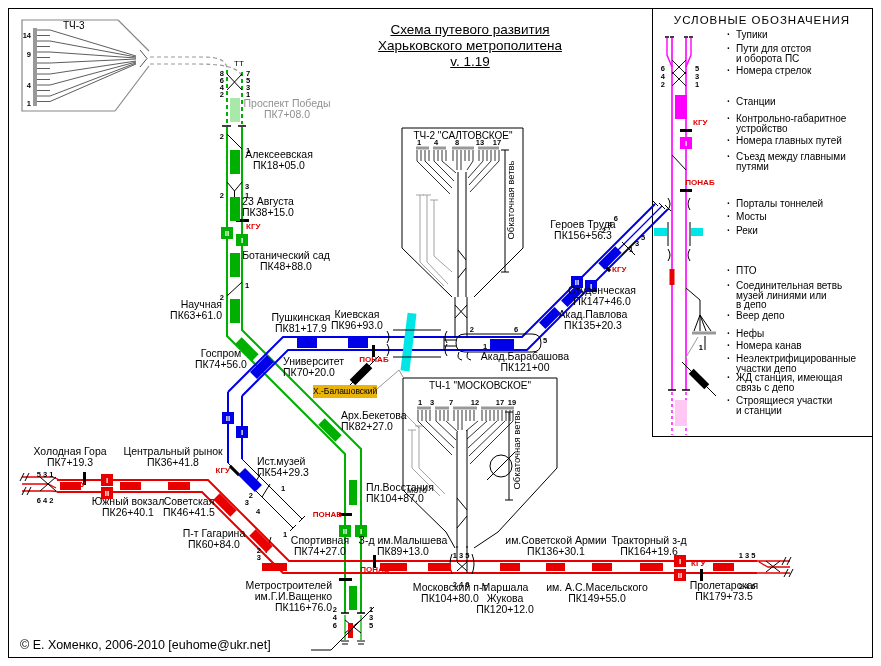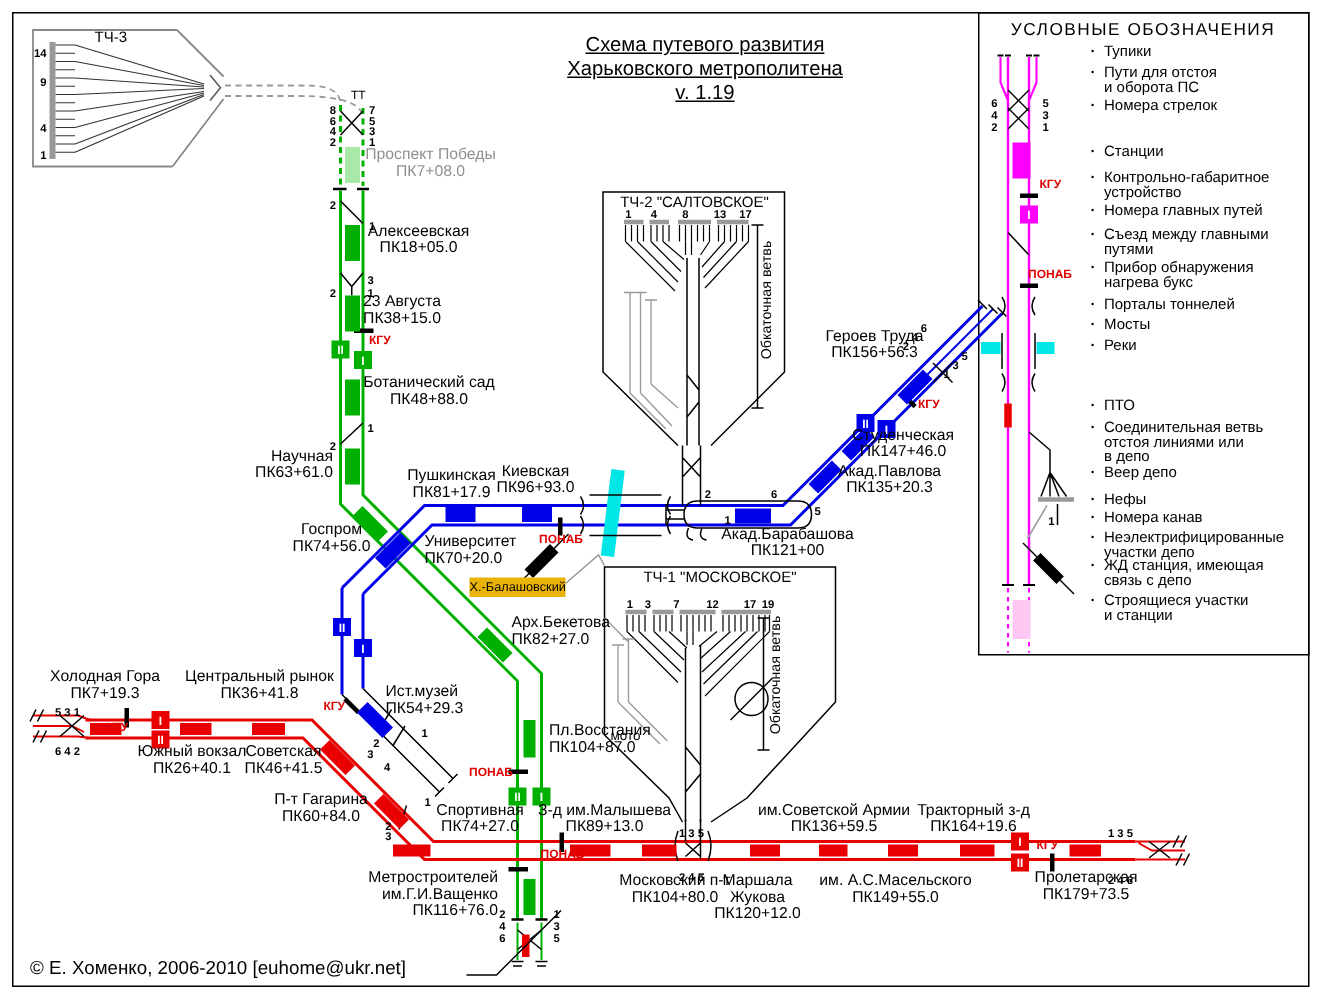--- a/index.html
+++ b/index.html
@@ -417,21 +417,21 @@
       <span>Московский п-т</span>
       <span>ПК104+80.0</span>
     </div>
 <div class="sl c" style="left:505px;top:582px">
       <span>Маршала</span>
       <span>Жукова</span>
       <span>ПК120+12.0</span>
     </div>
 <div class="sl c" style="left:556px;top:535px">
       <span>им.Советской Армии</span>
-      <span>ПК136+59.5</span>
+      <span>ПК136+30.1</span>
     </div>
 <div class="sl c" style="left:597px;top:582px">
       <span>им. А.С.Масельского</span>
       <span>ПК149+55.0</span>
     </div>
 <div class="sl c" style="left:649px;top:535px">
       <span>Тракторный з-д</span>
       <span>ПК164+19.6</span>
     </div>
 <div class="sl c" style="left:724px;top:580px">
@@ -468,39 +468,35 @@
       <div>Контрольно-габаритное</div>
       <div>устройство</div>
     </div>
 <div class="li" style="top:136px">
       <div>Номера главных путей</div>
     </div>
 <div class="li" style="top:152px">
       <div>Съезд между главными</div>
       <div>путями</div>
     </div>
-<div class="li" style="top:174px">
-      <div>Прибор обнаружения</div>
-      <div>нагрева букс</div>
-    </div>
 <div class="li" style="top:199px">
       <div>Порталы тоннелей</div>
     </div>
 <div class="li" style="top:212px">
       <div>Мосты</div>
     </div>
 <div class="li" style="top:226px">
       <div>Реки</div>
     </div>
 <div class="li" style="top:266px">
       <div>ПТО</div>
     </div>
 <div class="li" style="top:281px">
       <div>Соединительная ветвь</div>
-      <div>отстоя линиями или</div>
+      <div>музей линиями или</div>
       <div>в депо</div>
     </div>
 <div class="li" style="top:311px">
       <div>Веер депо</div>
     </div>
 <div class="li" style="top:329px">
       <div>Нефы</div>
     </div>
 <div class="li" style="top:341px">
       <div>Номера канав</div>

